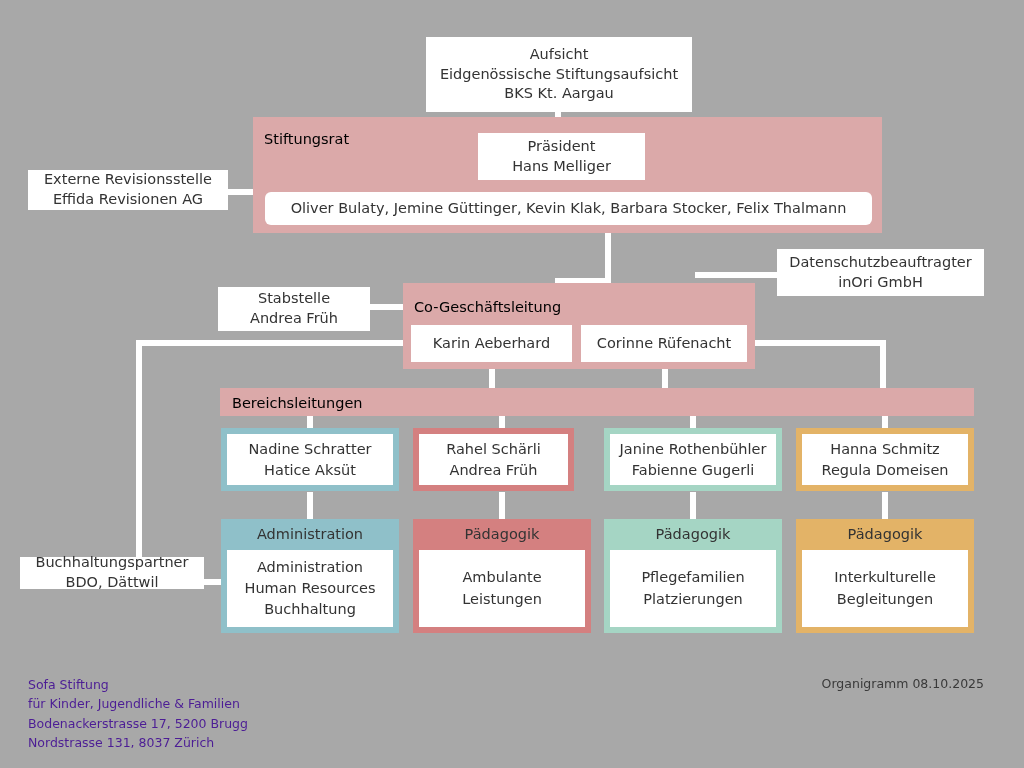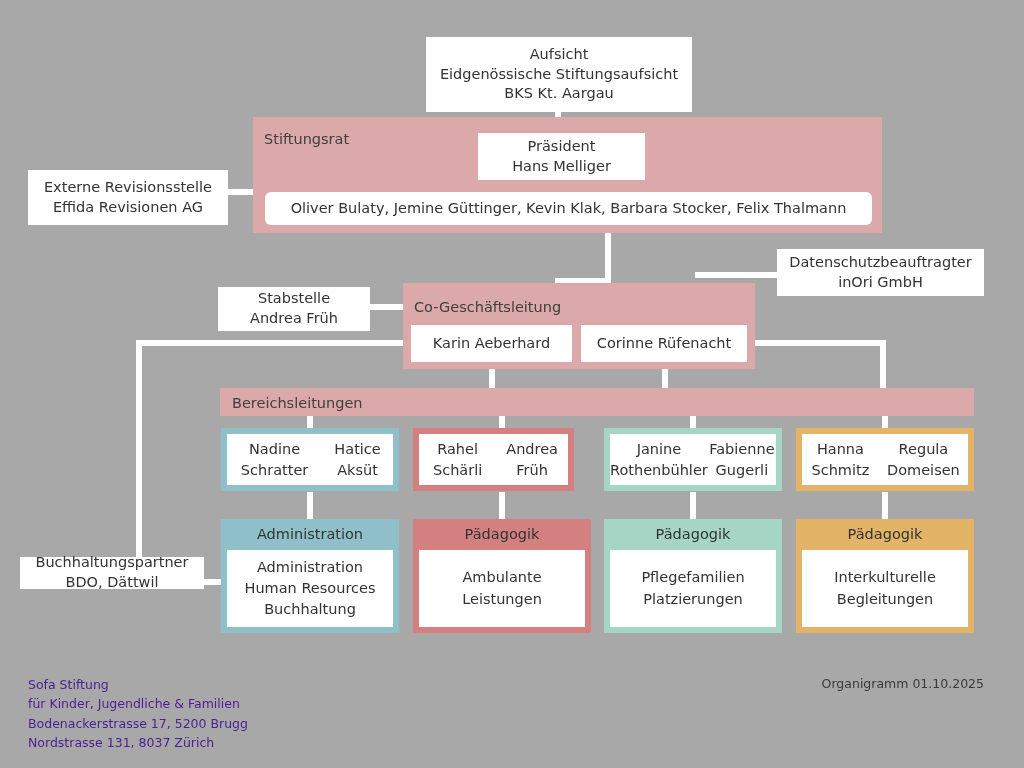--- a/index.html
+++ b/index.html
@@ -38,21 +38,21 @@
   }
   .box .ln { display: block; white-space: nowrap; }
   .band {
     position: absolute;
     box-sizing: border-box;
     background: #dba9a9;
   }
   .band-label {
     position: absolute;
     font-size: 14.5px;
-    color: #404040;
+    color: #000000;
     white-space: nowrap;
   }
   .panel {
     position: absolute;
     box-sizing: border-box;
     display: flex;
     flex-direction: column;
     align-items: stretch;
   }
   .panel .hdr {
@@ -76,24 +76,24 @@
   .leader-panel {
     position: absolute;
     box-sizing: border-box;
     padding: 6px;
   }
   .leader-panel .inner {
     background: #ffffff;
     width: 100%;
     height: 100%;
     display: flex;
-    flex-direction: row;
+    flex-direction: column;
     align-items: center;
     justify-content: center;
-    text-align: center;
+    text-align: left;
     font-size: 14.5px;
     line-height: 1.4;
   }
   .footer-left {
     position: absolute;
     left: 28px;
     top: 675px;
     font-size: 12.5px;
     line-height: 1.55;
     color: #4c1d95;
@@ -150,21 +150,21 @@
 
   <div class="box" style="left:478px; top:133px; width:167px; height:47px;">
     <span class="ln">Präsident</span>
     <span class="ln">Hans Melliger</span>
   </div>
 
   <div class="box" style="left:265px; top:192px; width:607px; height:33px; font-size:14.5px;border-radius:6px;">
     <span class="ln">Oliver Bulaty, Jemine Güttinger, Kevin Klak, Barbara Stocker, Felix Thalmann</span>
   </div>
 
-  <div class="box" style="left:28px; top:170px; width:200px; height:55px;">
+  <div class="box" style="left:28px; top:170px; width:200px; height:40px;">
     <span class="ln">Externe Revisionsstelle</span>
     <span class="ln">Effida Revisionen AG</span>
   </div>
 
   <div class="box" style="left:777px; top:249px; width:207px; height:47px;">
     <span class="ln">Datenschutzbeauftragter</span>
     <span class="ln">inOri GmbH</span>
   </div>
 
   <div class="band" style="left:403px; top:283px; width:352px; height:86px;"></div>
@@ -246,15 +246,15 @@
       <span class="ln">Begleitungen</span>
     </div>
   </div>
 
   <div class="footer-left">
     <div>Sofa Stiftung</div>
     <div>für Kinder, Jugendliche &amp; Familien</div>
     <div>Bodenackerstrasse 17, 5200 Brugg</div>
     <div>Nordstrasse 131, 8037 Zürich</div>
   </div>
-  <div class="footer-right">Organigramm 01.10.2025</div>
+  <div class="footer-right">Organigramm 08.10.2025</div>
 
 </div>
 
 </body></html>

